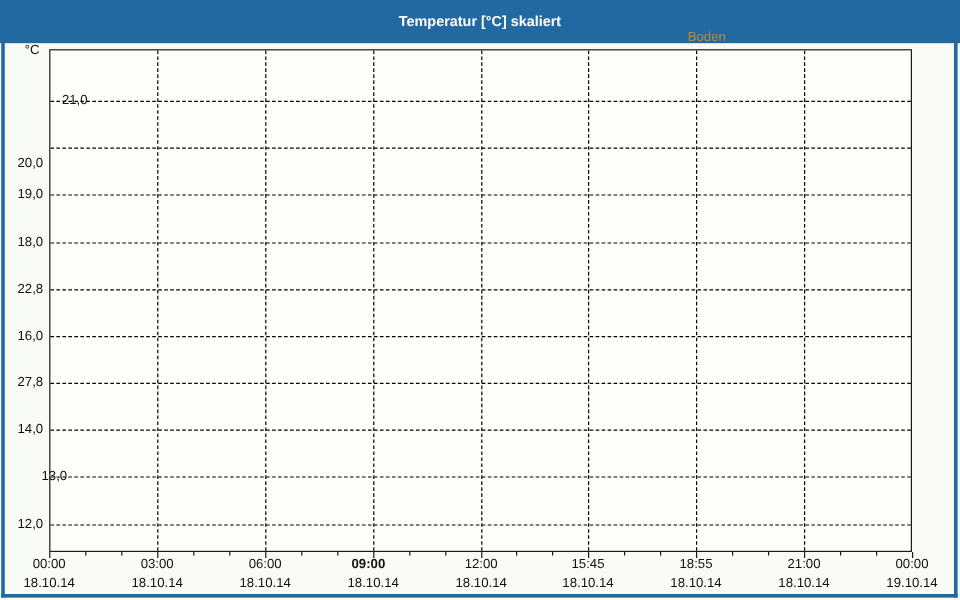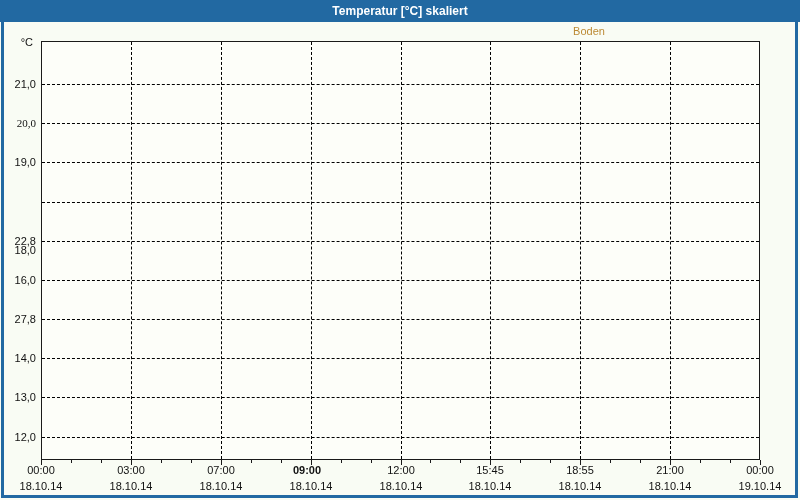--- a/index.html
+++ b/index.html
@@ -1,18 +1,18 @@
 <!DOCTYPE html>
 <html><head>
 <meta charset="utf-8">
 <style>
   html,body{margin:0;padding:0;background:#fff;}
   body{font-family:"Liberation Sans",sans-serif;}
   #window{position:relative;width:800px;height:500px;overflow:hidden;}
-  #titlebar{position:absolute;left:0;top:0;width:800px;height:22px;
+  #titlebar{position:absolute;left:0;top:0;width:800px;height:36px;
     display:flex;align-items:center;justify-content:center;
     color:#fff;font-weight:bold;font-size:12px;
     background-size:4px 4px;}
   .edge{position:absolute;}
   #edge-l{left:1px;top:22px;width:3px;bottom:2px;}
   #edge-r{right:2px;top:22px;width:3px;bottom:2px;}
   #edge-b{left:1px;right:2px;bottom:2px;height:3px;}
   .legend-item{position:absolute;top:25px;transform:translateX(-50%);font-size:11px;line-height:12px;}
   #y-unit{position:absolute;left:0;top:36px;width:33px;text-align:right;font-size:11px;color:#111;}
   #plot{position:absolute;left:41px;top:41px;width:719px;height:419px;
@@ -56,29 +56,29 @@
       <div class="vgrid" style="left: 89px;"></div>
       <div class="vgrid" style="left: 179px;"></div>
       <div class="vgrid" style="left: 269px;"></div>
       <div class="vgrid" style="left: 359px;"></div>
       <div class="vgrid" style="left: 448px;"></div>
       <div class="vgrid" style="left: 538px;"></div>
       <div class="vgrid" style="left: 628px;"></div>
     </div>
 
   <div id="axes">
-      <div class="ylabel" style="top: 78px;">21,0</div>
-      <div class="ylabel" style="top: 117px; font-family: Liberation Serif, serif;">20,0</div>
+      <div class="ylabel" style="top: 78px; margin-left: 37px;">21,0</div>
+      <div class="ylabel" style="top: 130px;">20,0</div>
       <div class="ylabel" style="top: 156px;">19,0</div>
-      <div class="ylabel" style="top: 196px; margin-top: 48px;">18,0</div>
+      <div class="ylabel" style="top: 196px;">18,0</div>
       <div class="ylabel" style="top: 235px;">22,8</div>
       <div class="ylabel" style="top: 274px;">16,0</div>
       <div class="ylabel" style="top: 313px;">27,8</div>
       <div class="ylabel" style="top: 352px;">14,0</div>
-      <div class="ylabel" style="top: 391px;">13,0</div>
+      <div class="ylabel" style="top: 391px; padding-left: 20px;">13,0</div>
       <div class="ylabel" style="top: 431px;">12,0</div>
       <div class="xtick" style="left: 41px; top: 460px; height: 5px;"></div>
       <div class="xtick" style="left: 71px; top: 460px; height: 3px;"></div>
       <div class="xtick" style="left: 101px; top: 460px; height: 3px;"></div>
       <div class="xtick" style="left: 131px; top: 460px; height: 5px;"></div>
       <div class="xtick" style="left: 161px; top: 460px; height: 3px;"></div>
       <div class="xtick" style="left: 191px; top: 460px; height: 3px;"></div>
       <div class="xtick" style="left: 221px; top: 460px; height: 5px;"></div>
       <div class="xtick" style="left: 251px; top: 460px; height: 3px;"></div>
       <div class="xtick" style="left: 281px; top: 460px; height: 3px;"></div>
@@ -95,21 +95,21 @@
       <div class="xtick" style="left: 610px; top: 460px; height: 3px;"></div>
       <div class="xtick" style="left: 640px; top: 460px; height: 3px;"></div>
       <div class="xtick" style="left: 670px; top: 460px; height: 5px;"></div>
       <div class="xtick" style="left: 700px; top: 460px; height: 3px;"></div>
       <div class="xtick" style="left: 730px; top: 460px; height: 3px;"></div>
       <div class="xtick" style="left: 760px; top: 460px; height: 5px;"></div>
       <div class="xtime" style="left: 9px;">00:00</div>
       <div class="xdate" style="left: 9px;">18.10.14</div>
       <div class="xtime" style="left: 99px;">03:00</div>
       <div class="xdate" style="left: 99px;">18.10.14</div>
-      <div class="xtime" style="left: 189px;">07:00</div>
+      <div class="xtime" style="left: 189px;">06:00</div>
       <div class="xdate" style="left: 189px;">18.10.14</div>
       <div class="xtime" style="left: 275px; font-weight: bold;">09:00</div>
       <div class="xdate" style="left: 279px;">18.10.14</div>
       <div class="xtime" style="left: 369px;">12:00</div>
       <div class="xdate" style="left: 369px;">18.10.14</div>
       <div class="xtime" style="left: 458px;">15:45</div>
       <div class="xdate" style="left: 458px;">18.10.14</div>
       <div class="xtime" style="left: 548px;">18:55</div>
       <div class="xdate" style="left: 548px;">18.10.14</div>
       <div class="xtime" style="left: 638px;">21:00</div>

